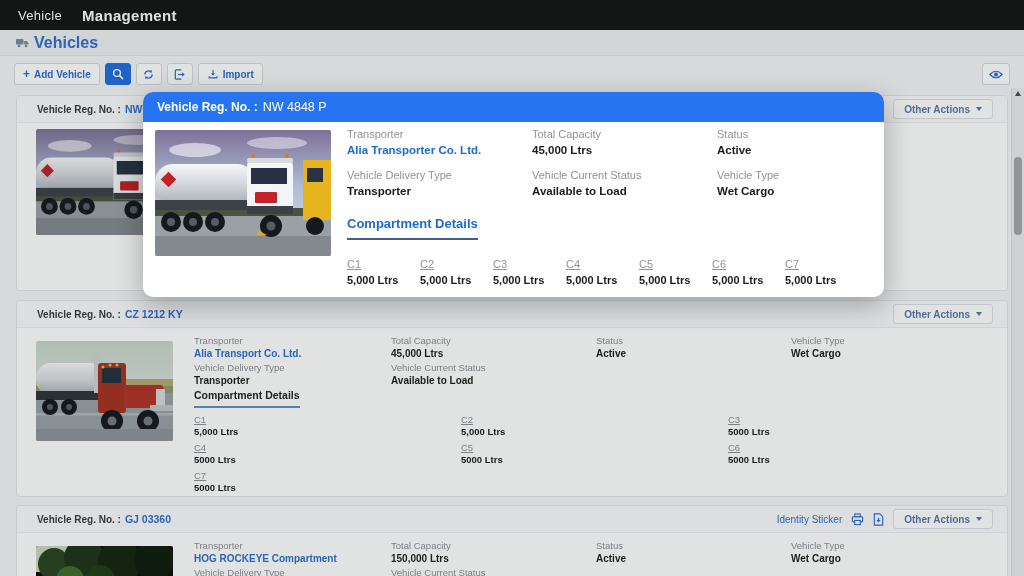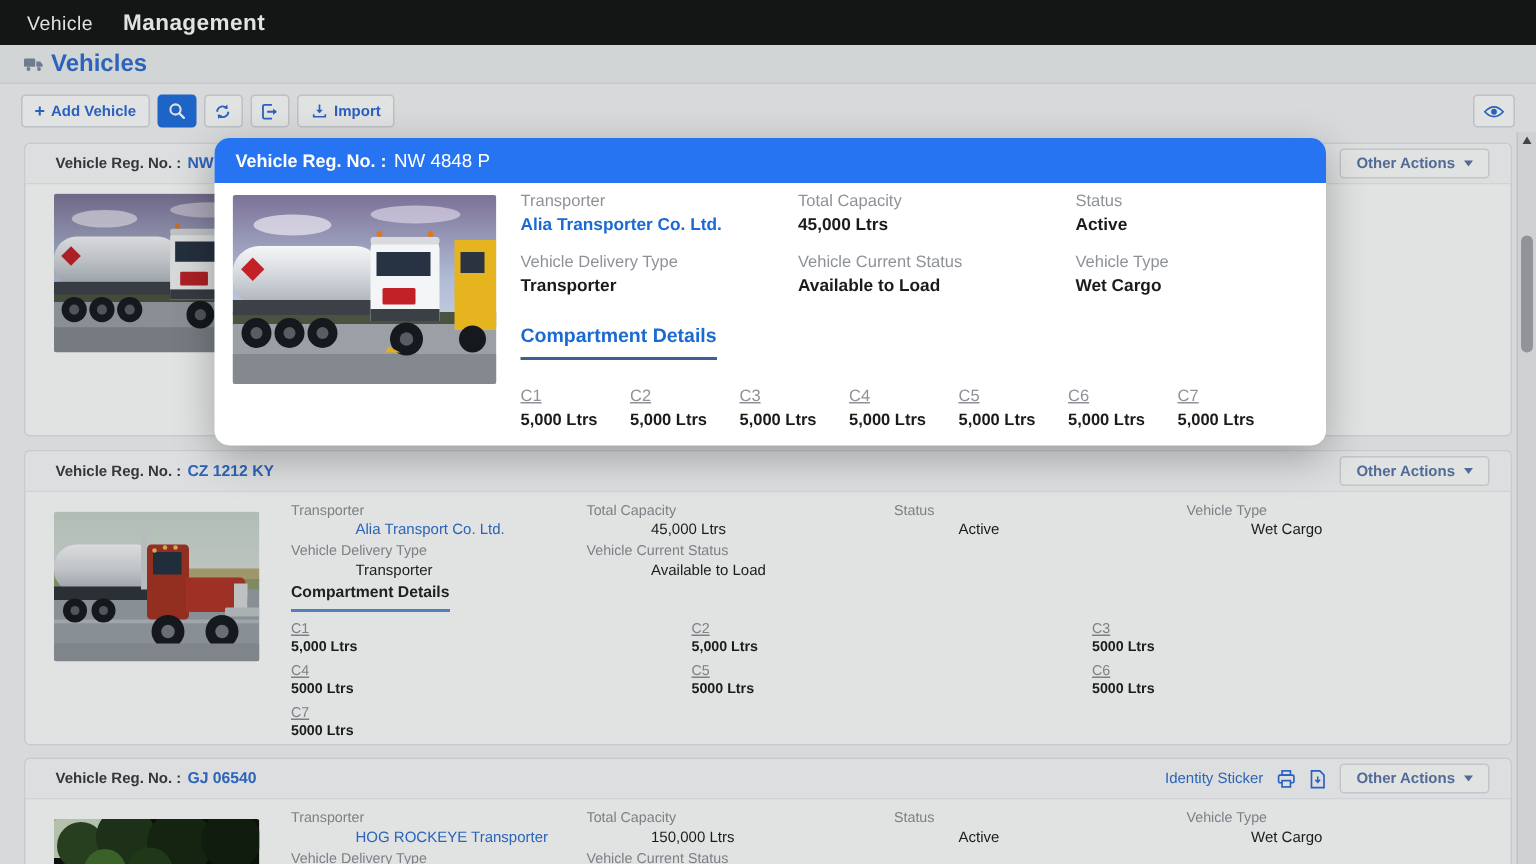--- a/index.html
+++ b/index.html
@@ -45,21 +45,21 @@
   .identity-link { font-size:10px; font-weight:400; color:#2e6fd0; cursor:pointer; }
   .icon-btn { background:none; border:none; cursor:pointer; display:flex; align-items:center; padding:0; }
   .other-actions { height:20px; background:#fff; border:1px solid #dcdfe4; border-radius:3px;
                    color:#5b77a8; font-size:10px; font-weight:600; display:inline-flex; align-items:center;
                    padding:4px 10px; cursor:pointer;justify-content:space-between; }
   .thumb { position:absolute; border-radius:2px; overflow:hidden; }
   .thumb svg { display:block; width:100%; height:100%; }
 
   .field { position:absolute; }
   .f-label { font-size:9.5px; color:#8b9096; }
-  .f-value { font-size:10px; font-weight:400; color:#1c1c1c; margin-top:2px;margin-left:43px; }
+  .f-value { font-size:10px; font-weight:700; color:#1c1c1c; margin-top:2px; }
   .f-value.link { color:#2e6fd0; cursor:pointer; }
   .comp-head { position:absolute; font-size:10.5px; font-weight:700; color:#222;
                border-bottom:2px solid #5b8fd4; padding-bottom:5px; }
   .comp-grid { position:absolute; display:grid; grid-template-columns:267px 267px 267px; row-gap:5px; }
   .comp-cell .c-name { font-size:9.5px; color:#8b9096;text-decoration:underline; }
   .comp-cell .c-val  { font-size:9.5px; font-weight:700; color:#1c1c1c; margin-top:1px; }
 
   
   .backdrop { position:absolute; inset:0; background:rgba(25,28,33,0.13); z-index:50; }
   .modal { position:absolute; left:143px; top:92px; width:741px; height:205px; background:#fff;
@@ -335,21 +335,21 @@
         <div class="c-name">C7</div>
         <div class="c-val">5000 Ltrs</div>
       </div>
     </div>
   </div>
 
   <div class="card" style="top:505px; height:150px;">
     <div class="card-head">
       <div class="reg">
         <span class="reg-label">Vehicle Reg. No. :</span>
-        <span class="reg-value">GJ 06540</span>
+        <span class="reg-value">GJ 03360</span>
       </div>
       <div class="head-right">
         <span class="identity-link">Identity Sticker</span>
         <button class="icon-btn">
           <svg width="13" height="13" viewBox="0 0 14 14">
             <rect x="4" y="1" width="6" height="3" fill="none" stroke="#2e6bd6" stroke-width="1.2"></rect>
             <rect x="1.5" y="4" width="11" height="5.5" rx="1" fill="none" stroke="#2e6bd6" stroke-width="1.2"></rect>
             <rect x="4" y="8" width="6" height="4.5" fill="#fff" stroke="#2e6bd6" stroke-width="1.2"></rect>
           </svg>
         </button>
@@ -376,21 +376,21 @@
         <circle cx="34" cy="34" r="14" fill="#3f6b2a"></circle>
         <circle cx="64" cy="34" r="15" fill="#223c18"></circle>
         <rect x="48" y="52" width="44" height="48" rx="2" fill="#e6e9eb"></rect>
         <rect x="52" y="57" width="36" height="14" fill="#1c242e"></rect>
         <rect x="48" y="88" width="44" height="12" fill="#2a2e33"></rect>
       </svg>
     </div>
 
     <div class="field" style="left:177px; top:34px;">
       <div class="f-label">Transporter</div>
-      <div class="f-value link">HOG ROCKEYE Transporter</div>
+      <div class="f-value link">HOG ROCKEYE Compartment</div>
     </div>
     <div class="field" style="left:177px; top:61px;">
       <div class="f-label">Vehicle Delivery Type</div>
     </div>
     <div class="field" style="left:374px; top:34px;">
       <div class="f-label">Total Capacity</div>
       <div class="f-value">150,000 Ltrs</div>
     </div>
     <div class="field" style="left:374px; top:61px;">
       <div class="f-label">Vehicle Current Status</div>

